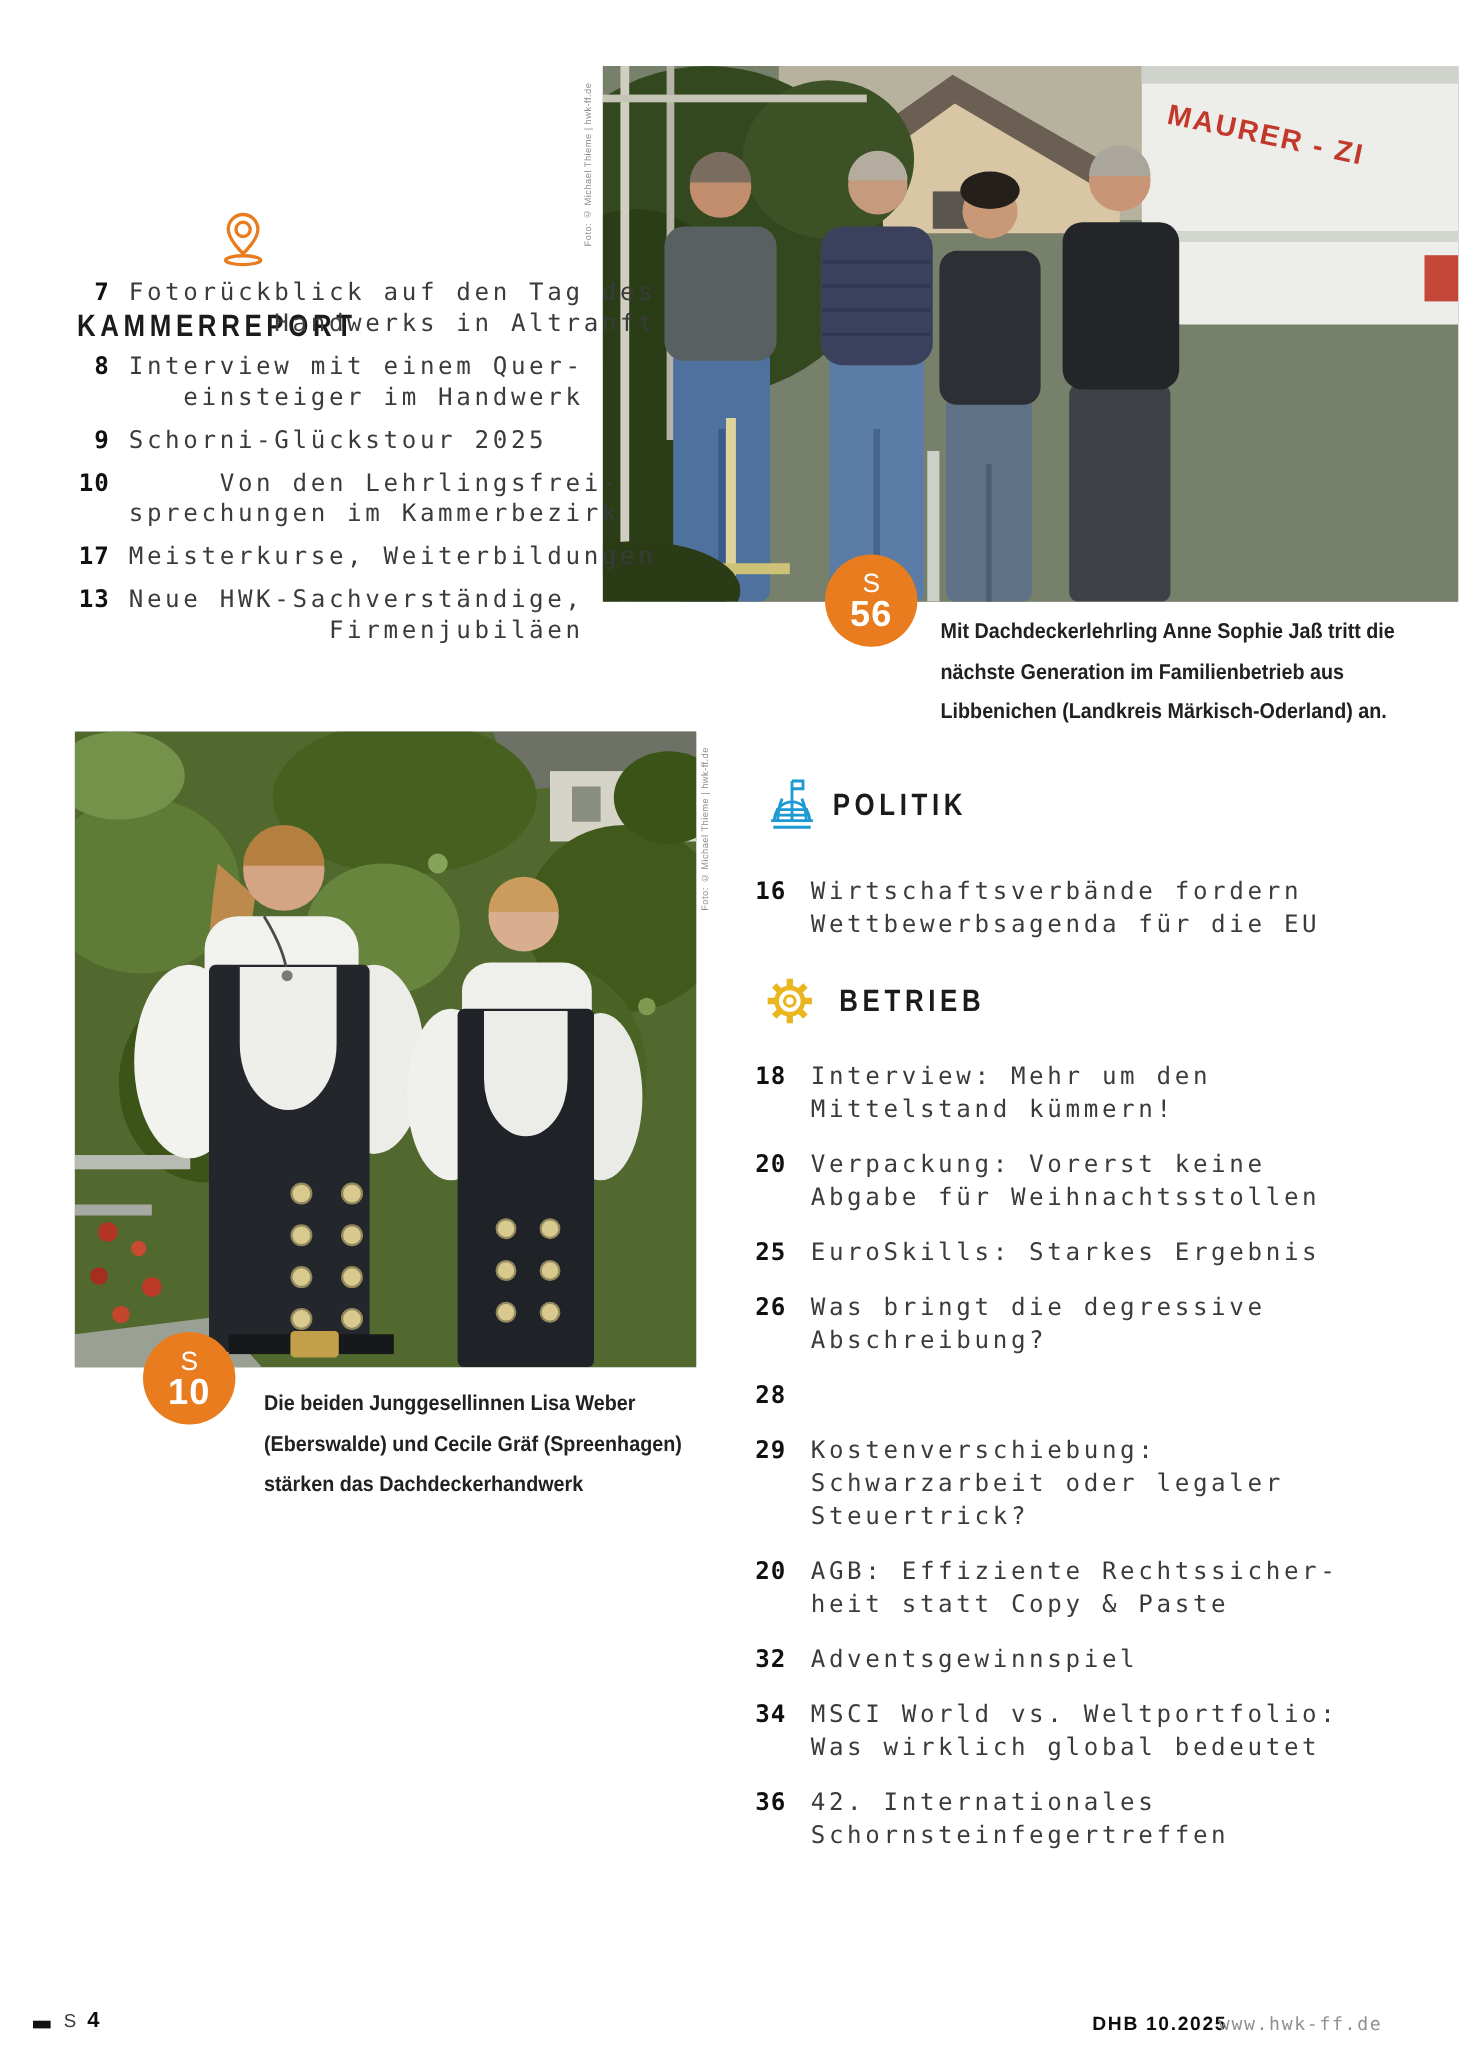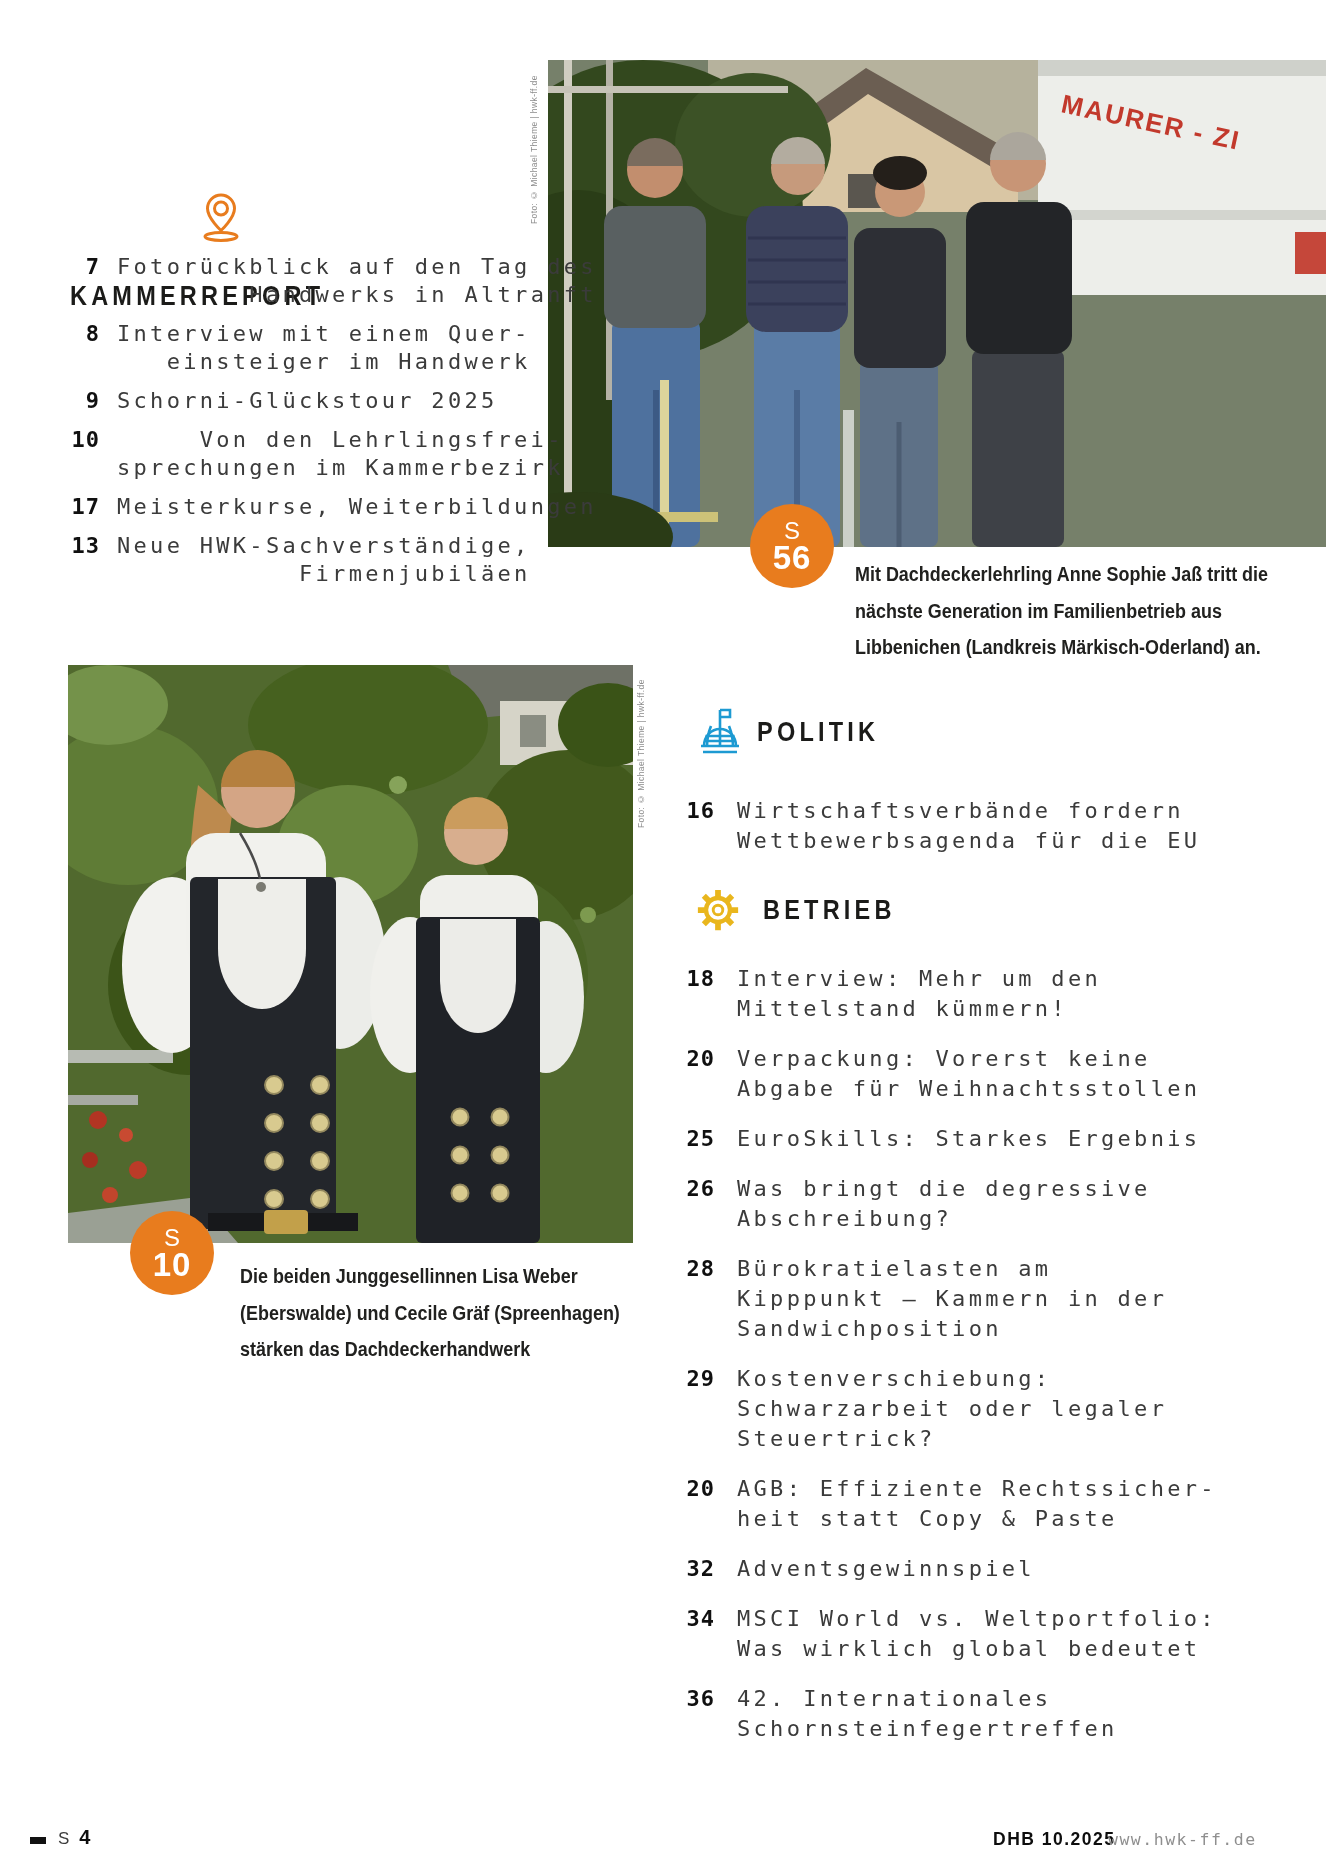--- a/index.html
+++ b/index.html
@@ -287,21 +287,20 @@
       <div class="toc-item">
         <div class="toc-num">25</div>
         <div class="toc-text">EuroSkills: Starkes Ergebnis</div>
       </div>
       <div class="toc-item">
         <div class="toc-num">26</div>
         <div class="toc-text">Was bringt die degressive<br>Abschreibung?</div>
       </div>
       <div class="toc-item">
         <div class="toc-num">28</div>
-        <div class="toc-text">Bürokratielasten am<br>Kipppunkt — Kammern in der<br>Sandwichposition</div>
       </div>
       <div class="toc-item">
         <div class="toc-num">29</div>
         <div class="toc-text">Kostenverschiebung:<br>Schwarzarbeit oder legaler<br>Steuertrick?</div>
       </div>
       <div class="toc-item">
         <div class="toc-num">20</div>
         <div class="toc-text">AGB: Effiziente Rechtssicher-<br>heit statt Copy &amp; Paste</div>
       </div>
       <div class="toc-item">

